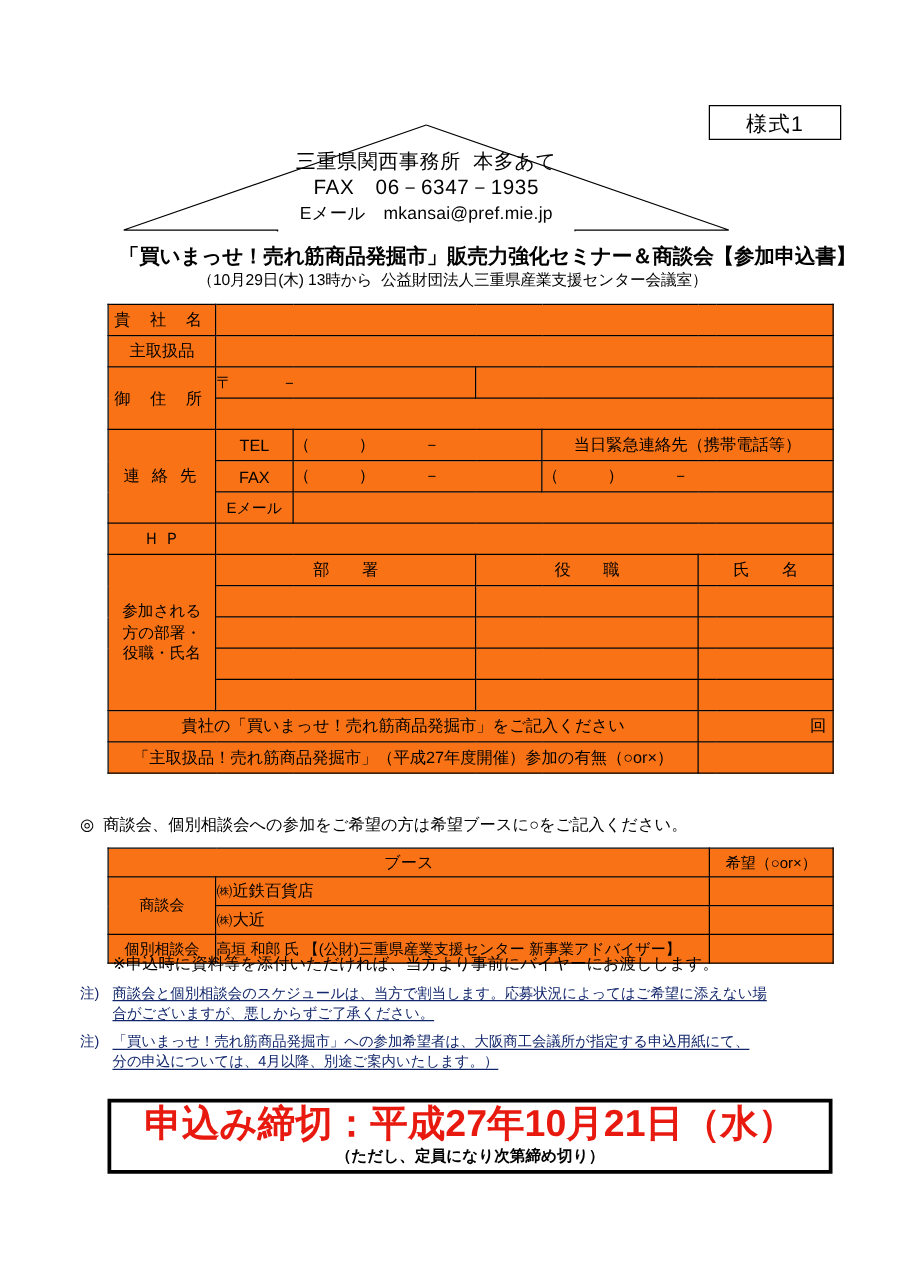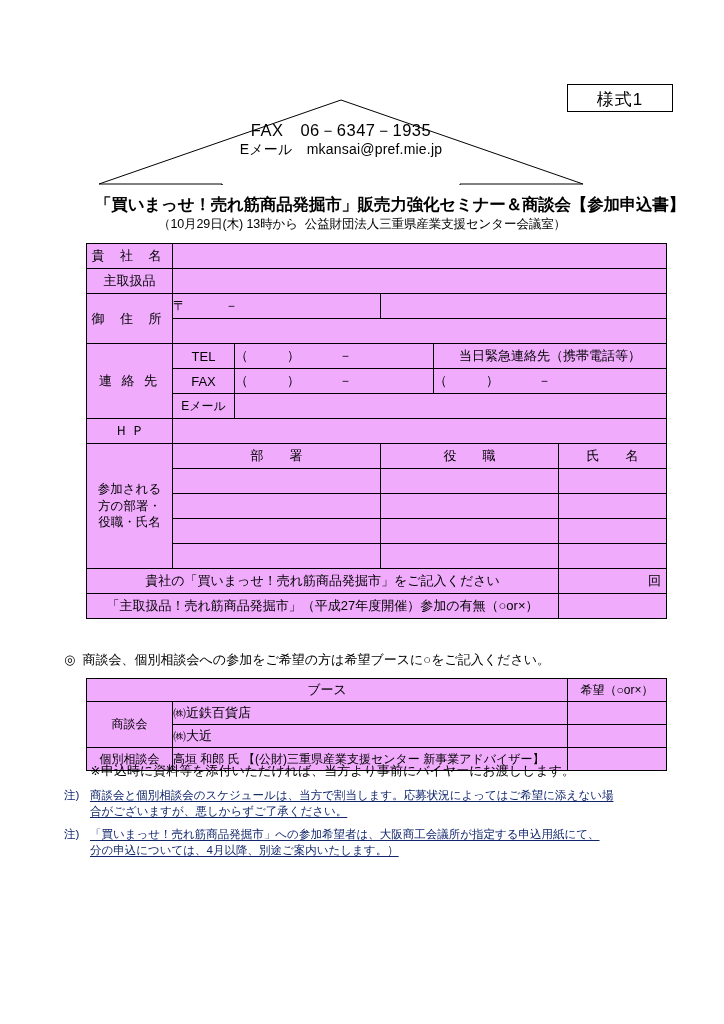--- a/index.html
+++ b/index.html
@@ -101,21 +101,21 @@
   
   table.grid {
     border-collapse: collapse;
     table-layout: fixed;
   }
   table.grid td {
     border: 1px solid #000;
     font-size: 13px;
     padding: 0;
     vertical-align: middle;
-    background: #f0abfc;
+    background: #f97316;
   }
   td.hdr {
     background: #d9d9d9;
     text-align: center;
     font-size: 13px;
   }
   td.hdr-sm {
     background: #d9d9d9;
     text-align: center;
     font-size: 11.5px;
@@ -247,20 +247,21 @@
       <polygon points="245,2 488,86 365,86 365,87 365,87" fill="none" stroke="none"></polygon>
       <path d="M 245 2 L 487 86 L 363 86 L 363 87 L 363 87" fill="none" stroke="none"></path>
       <polyline points="245,2 487,85 363,85 363,87 363,87" fill="none" stroke="none"></polyline>
       <path d="M245 2 L487 86 L364 86 L364 87" fill="none" stroke="#000" stroke-width="1"></path>
       <path d="M245 2 L3 86 L126 86 L126 87" fill="none" stroke="#000" stroke-width="1"></path>
       <path d="M126 86 L126 87" fill="none" stroke="#000" stroke-width="1"></path>
     </svg>
   </div>
 
   <div class="arrow-text">
+    <div class="arrow-line1">三重県関西事務所  本多あて</div>
     <div class="arrow-line2">FAX　06－6347－1935</div>
     <div class="arrow-line3">Eメール　mkansai@pref.mie.jp</div>
   </div>
 
   <div class="doc-title">「買いまっせ！売れ筋商品発掘市」販売力強化セミナー＆商談会【参加申込書】</div>
   <div class="doc-subtitle">（10月29日(木) 13時から  公益財団法人三重県産業支援センター会議室）</div>
 
   <table class="grid" id="main-form">
     <colgroup>
       <col style="width:86px">
@@ -404,14 +405,18 @@
   </div>
 
   <div class="note-block" id="note-2">
     <div class="note-marker">注)</div>
     <div class="note-body">
       <div><span>「買いまっせ！売れ筋商品発掘市」への参加希望者は、大阪商工会議所が指定する申込用紙にて、</span></div>
       <div><span>分の申込については、4月以降、別途ご案内いたします。）</span></div>
     </div>
   </div>
 
+  <div class="deadline-box">
+    <div class="deadline-main">申込み締切：平成27年10月21日（水）</div>
+    <div class="deadline-sub">（ただし、定員になり次第締め切り）</div>
+  </div>
 
 </div>
 
 </body></html>

